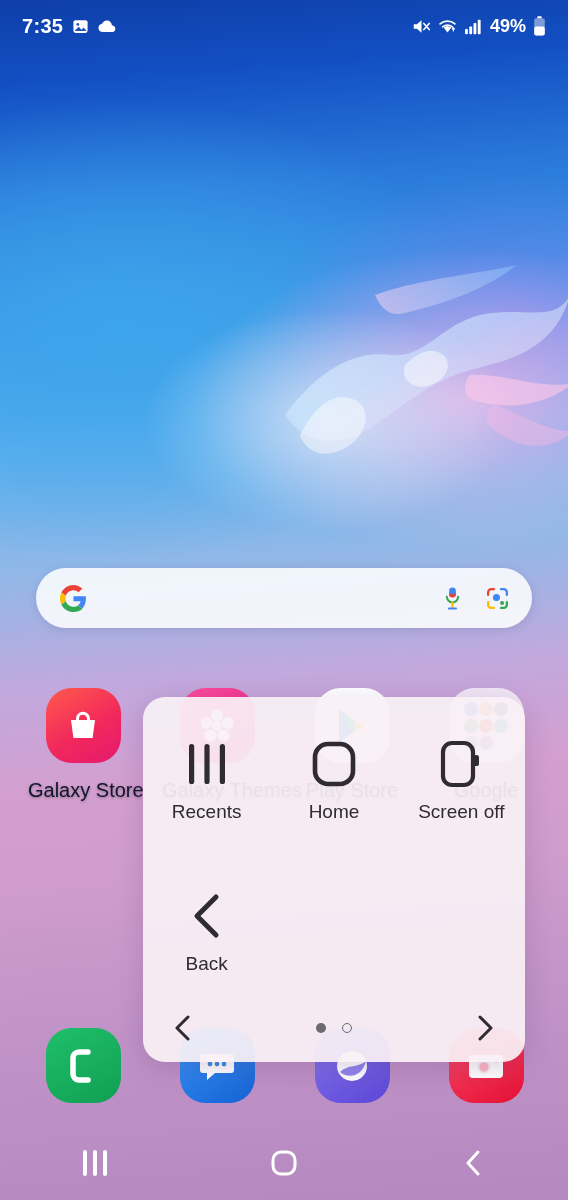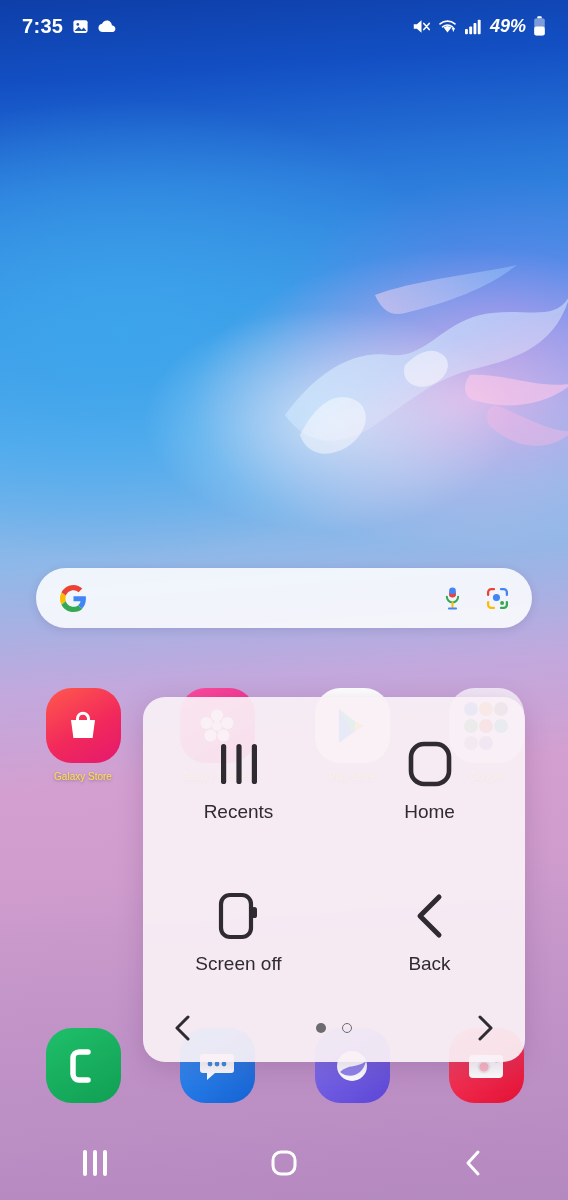--- a/index.html
+++ b/index.html
@@ -40,21 +40,21 @@
   
   .statusbar{
     position:absolute; top:0; left:0; right:0; height:52px;
     display:flex; align-items:center; justify-content:space-between;
     padding:12px 22px; color:#fff;
     z-index:20;
   }
   .sb-left{ display:flex; align-items:center; gap:9px; }
   .sb-time{ font-size:20px; font-weight:600; letter-spacing:.3px; }
   .sb-right{ display:flex; align-items:center; gap:7px; }
-  .sb-batt{ font-size:18px; font-weight:600;font-style:italic; }
+  .sb-batt{ font-size:18px; font-weight:600; }
 
   
   .searchbar{
     position:absolute; left:36px; top:568px; width:496px; height:60px;
     background:rgba(255,255,255,.86);
     border-radius:32px;
     display:flex; align-items:center;
     padding:0 22px 0 24px;
     box-shadow:0 2px 10px rgba(60,40,90,.14);
     z-index:4;
@@ -64,36 +64,36 @@
 
   
   .app{ position:absolute; width:110px; text-align:center; z-index:3; }
   .app .ic{
     width:75px; height:75px; margin:0 auto;
     border-radius:34%;
     display:flex; align-items:center; justify-content:center;
     position:relative; overflow:hidden;
   }
   .app .lbl{
-    margin-top:8px; font-size:10px; color:#fde047;
+    margin-top:16px; font-size:20px; color:#0f172a;
     text-shadow:0 1px 3px rgba(0,0,0,.35);
     white-space:nowrap;
   }
 
   
   .panel{
     position:absolute; left:143px; top:697px; width:382px; height:365px;
     background:rgba(249,240,245,.93);
     border-radius:22px;
     z-index:10;
     box-shadow:0 6px 26px rgba(90,50,110,.22);
   }
   .panel-grid{
     position:absolute; left:0; top:18px; width:100%;
-    display:grid; grid-template-columns:repeat(2,1fr);
+    display:grid; grid-template-columns:repeat(3,1fr);
     row-gap:20px;
   }
   .pitem{
     display:flex; flex-direction:column; align-items:center;
     justify-content:flex-start;
     height:132px; padding-top:14px;
     position:relative;
   }
   .pitem .pic{
     height:70px; display:flex; align-items:center; justify-content:center;

